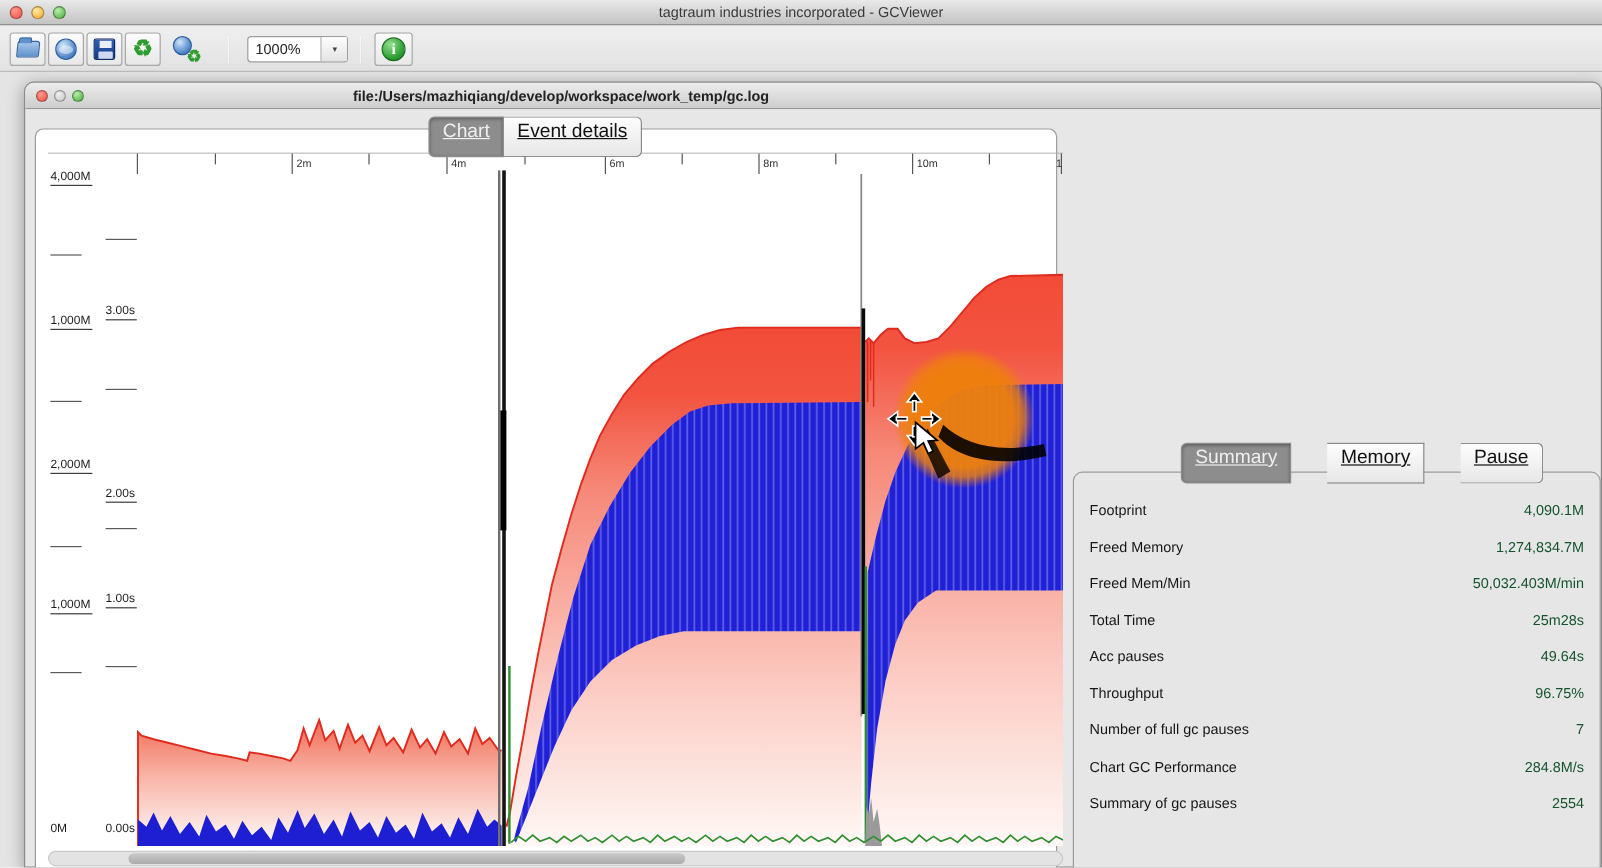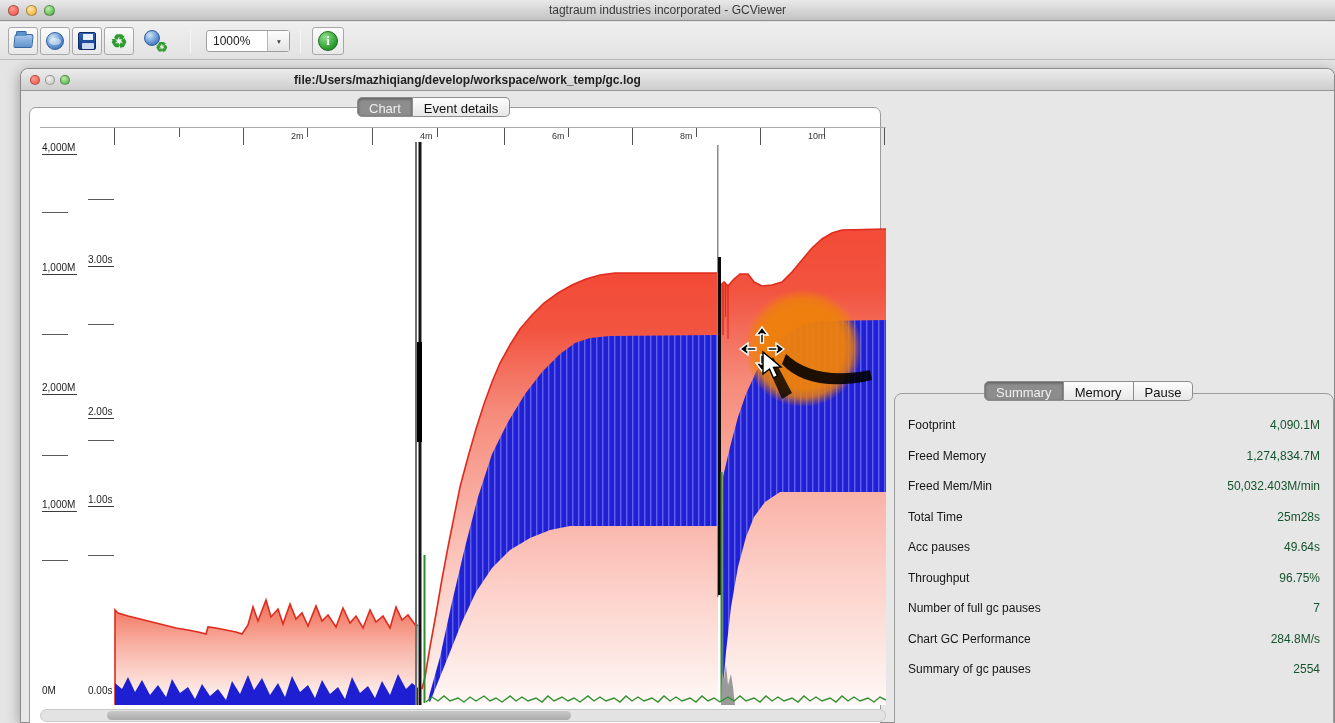--- a/index.html
+++ b/index.html
@@ -74,41 +74,42 @@
     background:linear-gradient(#ededed,#cdcdcd); border-bottom:1px solid #979797;
     border-radius:8px 8px 0 0;
   }
   .doc-title { position:absolute; left:0; right:420px; top:4px; text-align:center; font-size:12px; font-weight:bold; color:#222; white-space:nowrap; }
   .doc-lights { position:absolute; left:9px; top:6px; display:flex; gap:5px; }
   .doc-lights .light { width:10px; height:10px; }
 
   
   .seg-group { position:absolute; display:flex; z-index:30; }
   .seg {
-    font-size:13px; color:#111; padding:3px 11px 0 11px;
+    font-size:16px; color:#111; padding:3px 11px 11px 11px;
     background:linear-gradient(#fdfdfd,#e7e7e7); border:1px solid #8d8d8d; border-left:none;
     white-space:nowrap;
+    text-decoration:underline;
   }
   .seg:first-child { border-left:1px solid #8d8d8d; border-radius:5px 0 0 5px; }
   .seg:last-child { border-radius:0 5px 5px 0; }
   .seg.active { background:#8d8d8d; color:#efefef; box-shadow:inset 0 1px 3px rgba(0,0,0,.4); }
 
   
   .chart-panel {
     position:absolute; left:8px; top:38px; width:852px; height:625px;
     background:#fff; border:1.5px solid #9c9c9c; border-radius:7px;
   }
   .chart-area {
     position:absolute; left:10px; top:19px; width:846px; height:579px;
     overflow:hidden; cursor:move;
   }
   .ruler { position:absolute; left:0; top:0; width:846px; height:19px; border-top:1px solid #aaa; }
   .tick-major { position:absolute; top:0; width:1px; height:17px; background:#555; }
   .tick-minor { position:absolute; top:0; width:1px; height:9px; background:#555; }
-  .tick-label { position:absolute; top:3px; font-size:9px; color:#333;margin-left:44px; }
+  .tick-label { position:absolute; top:3px; font-size:9px; color:#333; }
   .axis-label { position:absolute; font-size:10px; color:#1c1c1c; border-bottom:1px solid #3c3c3c; padding:0 2px 1px 0; background:transparent; z-index:5; }
   .axis-label.noline { border-bottom:none; }
   .axis-dash { position:absolute; width:26px; height:0; border-top:1.5px solid #5a5a5a; z-index:5; }
 
   .plot-svg { position:absolute; left:0; top:0; z-index:1; }
   .hl-circle {
     position:absolute; left:705px; top:163px; width:116px; height:116px; z-index:6;
     background:radial-gradient(circle, rgba(238,128,12,0.96) 0 50%, rgba(238,128,12,0.8) 60%, rgba(238,128,12,0) 72%);
   }
   .smear-svg { position:absolute; left:670px; top:160px; z-index:7; }
@@ -318,21 +319,21 @@
         </g>
         <polygon points="31,30 31,52 37.5,47 41.5,56 45.5,54 41.5,45.5 49,45" fill="#fff" stroke="#000" stroke-width="1.4"></polygon>
       </svg>
     </div>
 
     <div class="hscrollbar">
       <div class="hscroll-thumb"></div>
     </div>
   </div>
 
-  <div class="seg-group" style="left:963px; top:312px;">
+  <div class="seg-group" style="left:963px; top:300px;gap:30px;">
     <div class="seg active">Summary</div>
     <div class="seg">Memory</div>
     <div class="seg">Pause</div>
   </div>
 
   <div class="stats-panel">
     <div class="stats-rows">
       <div class="stat-row">
         <span class="stat-label">Footprint</span>
         <span class="stat-value">4,090.1M</span>

